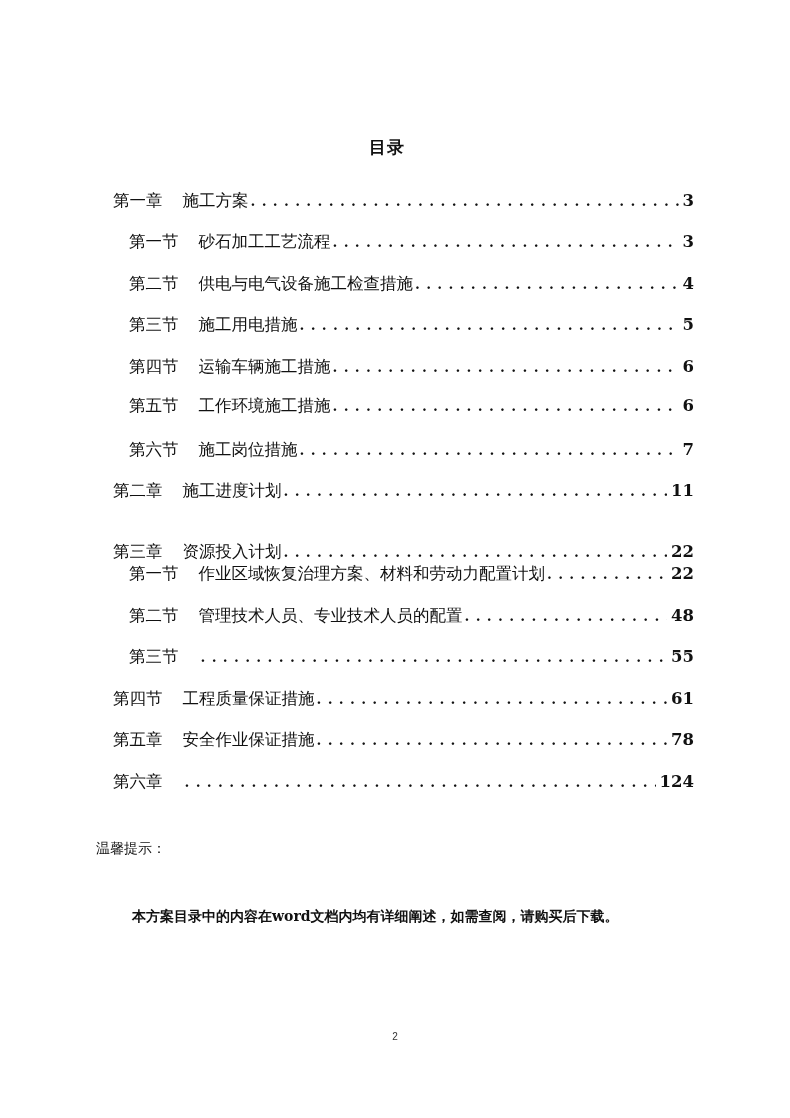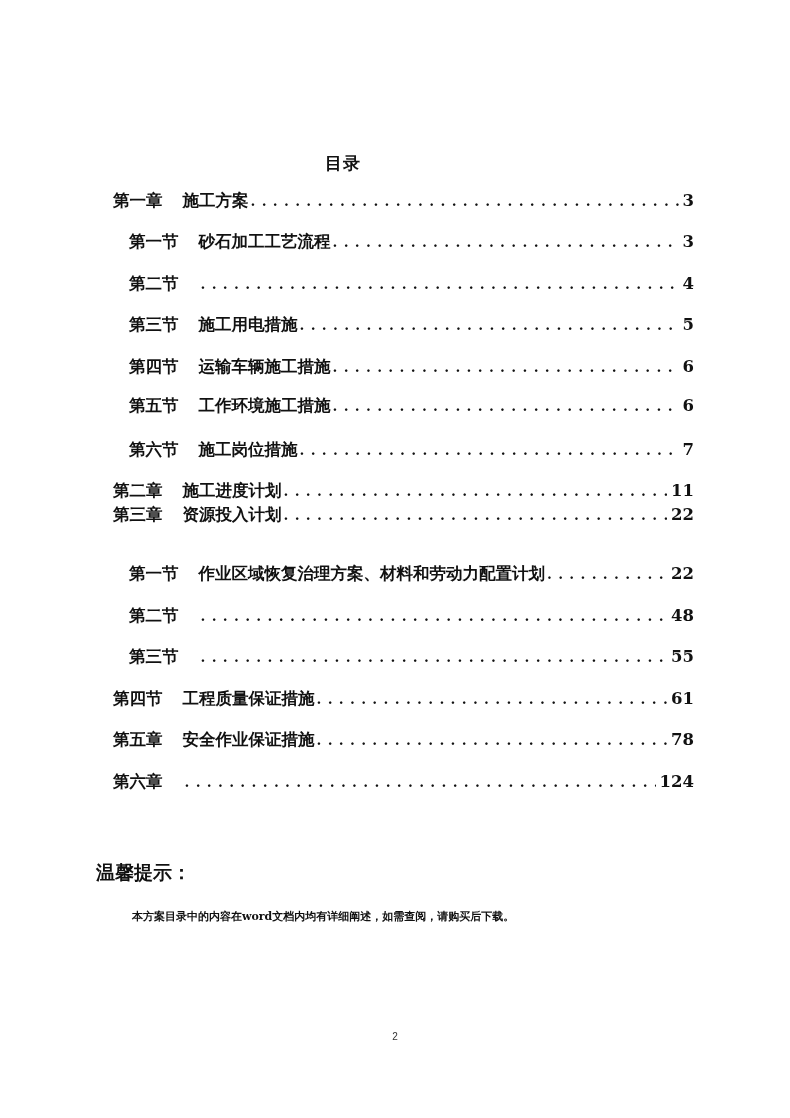--- a/index.html
+++ b/index.html
@@ -1,31 +1,31 @@
 <!DOCTYPE html>
 <html><head>
 <meta charset="utf-8">
 <style>
   html, body { margin:0; padding:0; background:#ffffff; }
   body { width:790px; height:1118px; position:relative; overflow:hidden;
          font-family: "DejaVu Serif", "Liberation Serif", serif; color:#111; }
-  .title { position:absolute; top:152px; left:0; width:686px; text-align:center;
-           font-size:17px; font-weight:bold; letter-spacing:1px; }
+  .title { position:absolute; top:136px; left:0; width:686px; text-align:center;
+           font-size:17px; font-weight:bold; letter-spacing:1px;padding-left:44px; }
   .toc { position:absolute; top:189px; left:0; width:790px; }
   .row { position:absolute; height:24px; display:flex; align-items:baseline;
          font-size:16.5px; line-height:24px; white-space:nowrap; right:96px; }
   .row.chapter { left:113px; }
   .row.section { left:129px; }
-  .row .num { font-weight:bold; }
+  .row .num { font-weight:normal; }
   .row .gap { display:inline-block; width:20px; }
-  .row .txt { font-weight:bold; }
+  .row .txt { font-weight:normal; }
   .row .leader { flex:1; overflow:hidden; margin:0 4px 0 2px; letter-spacing:6.3px; font-weight:bold; font-size:14px; }
   .row .page { font-weight:bold; min-width:8px; text-align:right; }
-  .note-head { position:absolute; top:860px; left:96px; font-size:19px; font-weight:bold; }
-  .note-body { position:absolute; top:896px; left:96px; width:600px; font-size:11px; line-height:41px; text-indent:36px; font-weight:bold; }
+  .note-head { position:absolute; top:840px; left:96px; font-size:14px; font-weight:normal; }
+  .note-body { position:absolute; top:896px; left:96px; width:600px; font-size:14px; line-height:41px; text-indent:36px; font-weight:bold; }
   .pageno { position:absolute; top:1031px; left:0; width:790px; text-align:center; font-size:10px; color:#333;
             font-family: "Liberation Sans", sans-serif; }
 </style>
 </head>
 <body>
 
 <div>
   <div class="title">目录</div>
 
   <div class="toc">
@@ -39,20 +39,21 @@
     <div class="row section" style="top:41px">
       <span class="num">第一节</span>
         <span class="gap"></span>
       <span class="txt">砂石加工工艺流程</span>
       <span class="leader">........................................................................................</span>
       <span class="page">3</span>
     </div>
     <div class="row section" style="top:82.5px">
       <span class="num">第二节</span>
         <span class="gap"></span>
+      <span class="txt">供电与电气设备施工检查措施</span>
       <span class="leader">........................................................................................</span>
       <span class="page">4</span>
     </div>
     <div class="row section" style="top:124px">
       <span class="num">第三节</span>
         <span class="gap"></span>
       <span class="txt">施工用电措施</span>
       <span class="leader">........................................................................................</span>
       <span class="page">5</span>
     </div>
@@ -77,37 +78,38 @@
       <span class="leader">........................................................................................</span>
       <span class="page">7</span>
     </div>
     <div class="row chapter" style="top:290px">
       <span class="num">第二章</span>
         <span class="gap"></span>
       <span class="txt">施工进度计划</span>
       <span class="leader">........................................................................................</span>
       <span class="page">11</span>
     </div>
-    <div class="row chapter" style="top:314px">
+    <div class="row chapter" style="top:351px">
       <span class="num">第三章</span>
         <span class="gap"></span>
       <span class="txt">资源投入计划</span>
       <span class="leader">........................................................................................</span>
       <span class="page">22</span>
     </div>
     <div class="row section" style="top:373px">
       <span class="num">第一节</span>
         <span class="gap"></span>
       <span class="txt">作业区域恢复治理方案、材料和劳动力配置计划</span>
       <span class="leader">........................................................................................</span>
       <span class="page">22</span>
     </div>
     <div class="row section" style="top:414.5px">
       <span class="num">第二节</span>
         <span class="gap"></span>
+      <span class="txt">管理技术人员、专业技术人员的配置</span>
       <span class="leader">........................................................................................</span>
       <span class="page">48</span>
     </div>
     <div class="row section" style="top:456px">
       <span class="num">第三节</span>
         <span class="gap"></span>
       <span class="leader">........................................................................................</span>
       <span class="page">55</span>
     </div>
     <div class="row chapter" style="top:497.5px">

